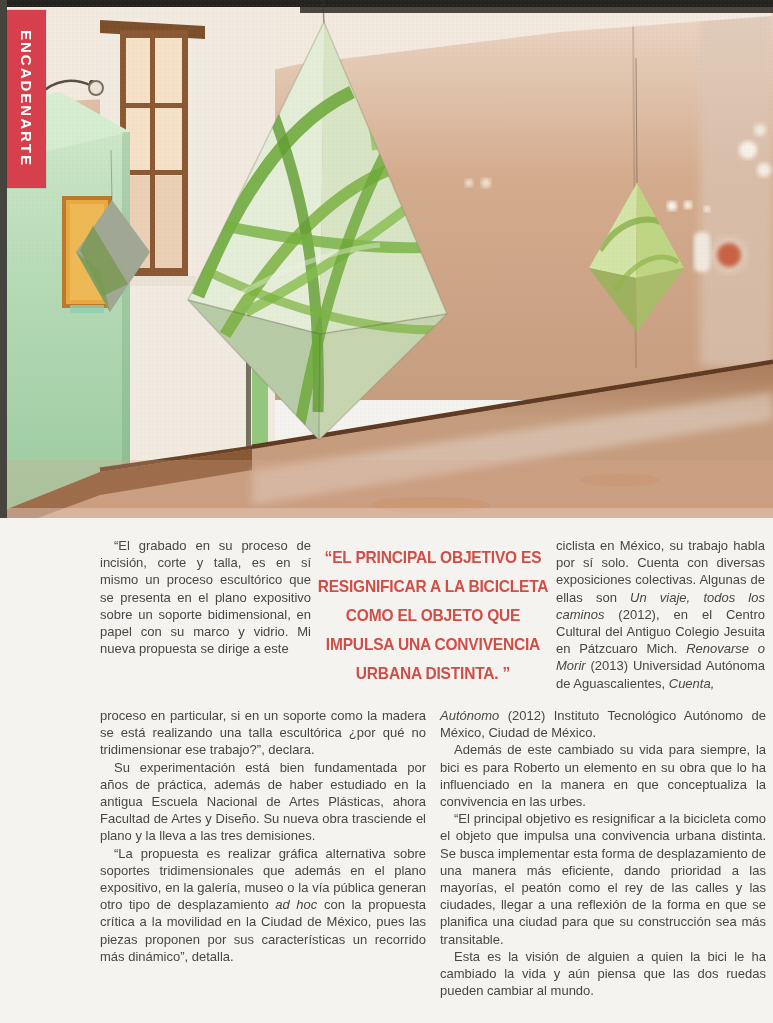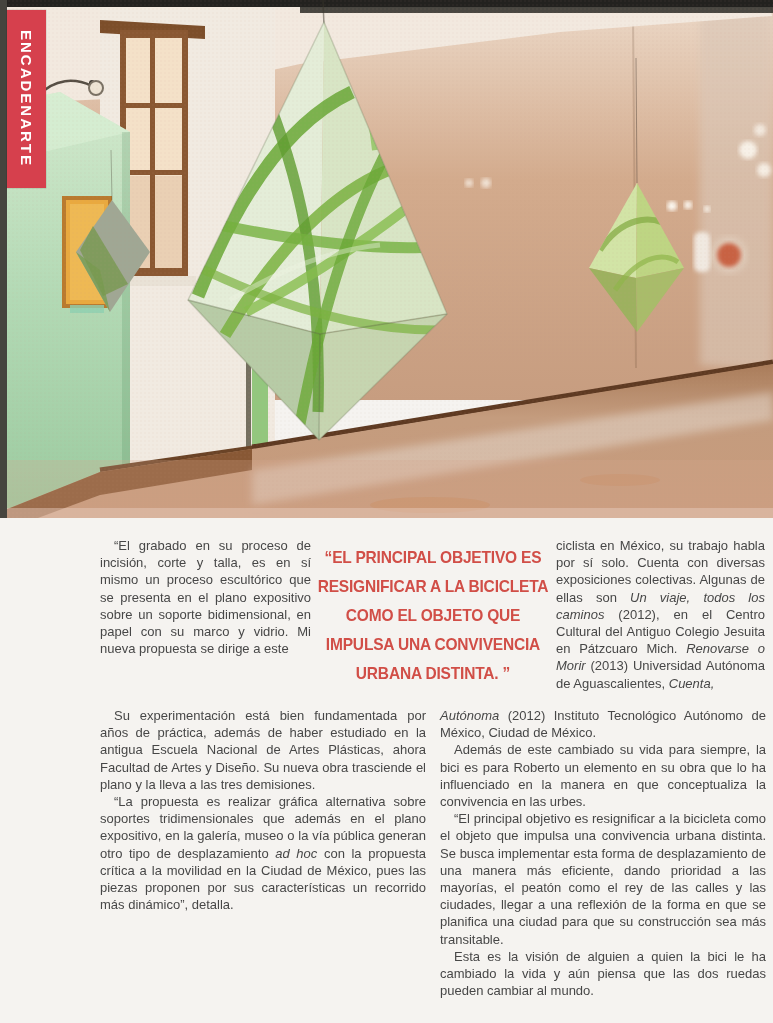--- a/index.html
+++ b/index.html
@@ -205,31 +205,32 @@
         <div>COMO EL OBJETO QUE</div>
         <div>IMPULSA UNA CONVIVENCIA</div>
         <div>URBANA DISTINTA. ”</div>
       </div>
 
     <div class="col col-left">
       <div class="narrow">
           <p class="ind"><span>“El grabado en su proceso de incisión, corte y talla, es en sí mismo un proceso escultórico que se presenta en el plano expositivo sobre un soporte bidimensional, en papel con su marco y vidrio. Mi nueva propuesta se dirige a este</span></p>
         </div>
       <div class="wide">
+          <p><span>proceso en particular, si en un soporte como la madera se está realizando una talla escultórica ¿por qué no tridimensionar ese trabajo?”, declara.</span></p>
           <p class="ind"><span>Su experimentación está bien fundamentada por años de práctica, además de haber estudiado en la antigua Escuela Nacional de Artes Plásticas, ahora Facultad de Artes y Diseño. Su nueva obra trasciende el plano y la lleva a las tres demisiones.</span></p>
           <p class="ind"><span>“La propuesta es realizar gráfica alternativa sobre soportes tridimensionales que además en el plano expositivo, en la galería, museo o la vía pública generan otro tipo de desplazamiento </span><i>ad hoc</i><span> con la propuesta crítica a la movilidad en la Ciudad de México, pues las piezas proponen por sus características un recorrido más dinámico”, detalla.</span></p>
         </div>
     </div>
 
     <div class="col col-right">
       <div class="narrow">
           <p><span>ciclista en México, su trabajo habla por sí solo. Cuenta con diversas exposiciones colectivas. Algunas de ellas son </span><i>Un viaje, todos los caminos</i><span> (2012), en el Centro Cultural del Antiguo Colegio Jesuita en Pátzcuaro Mich. </span><i>Renovarse o Morir</i><span> (2013) Universidad Autónoma de Aguascalientes, </span><i>Cuenta,</i></p>
         </div>
       <div class="wide">
-          <p><i>Autónoma</i><span> (2012) Instituto Tecnológico Autónomo de México, Ciudad de México.</span></p>
+          <p><i>Autónomo</i><span> (2012) Instituto Tecnológico Autónomo de México, Ciudad de México.</span></p>
           <p class="ind"><span>Además de este cambiado su vida para siempre, la bici es para Roberto un elemento en su obra que lo ha influenciado en la manera en que conceptualiza la convivencia en las urbes.</span></p>
           <p class="ind"><span>“El principal objetivo es resignificar a la bicicleta como el objeto que impulsa una convivencia urbana distinta. Se busca implementar esta forma de desplazamiento de una manera más eficiente, dando prioridad a las mayorías, el peatón como el rey de las calles y las ciudades, llegar a una reflexión de la forma en que se planifica una ciudad para que su construcción sea más transitable.</span></p>
           <p class="ind"><span>Esta es la visión de alguien a quien la bici le ha cambiado la vida y aún piensa que las dos ruedas pueden cambiar al mundo.</span></p>
         </div>
     </div>
   </div>
 
   <div class="footer">
     <span class="pageno">36</span>
     <span class="ring"></span>

